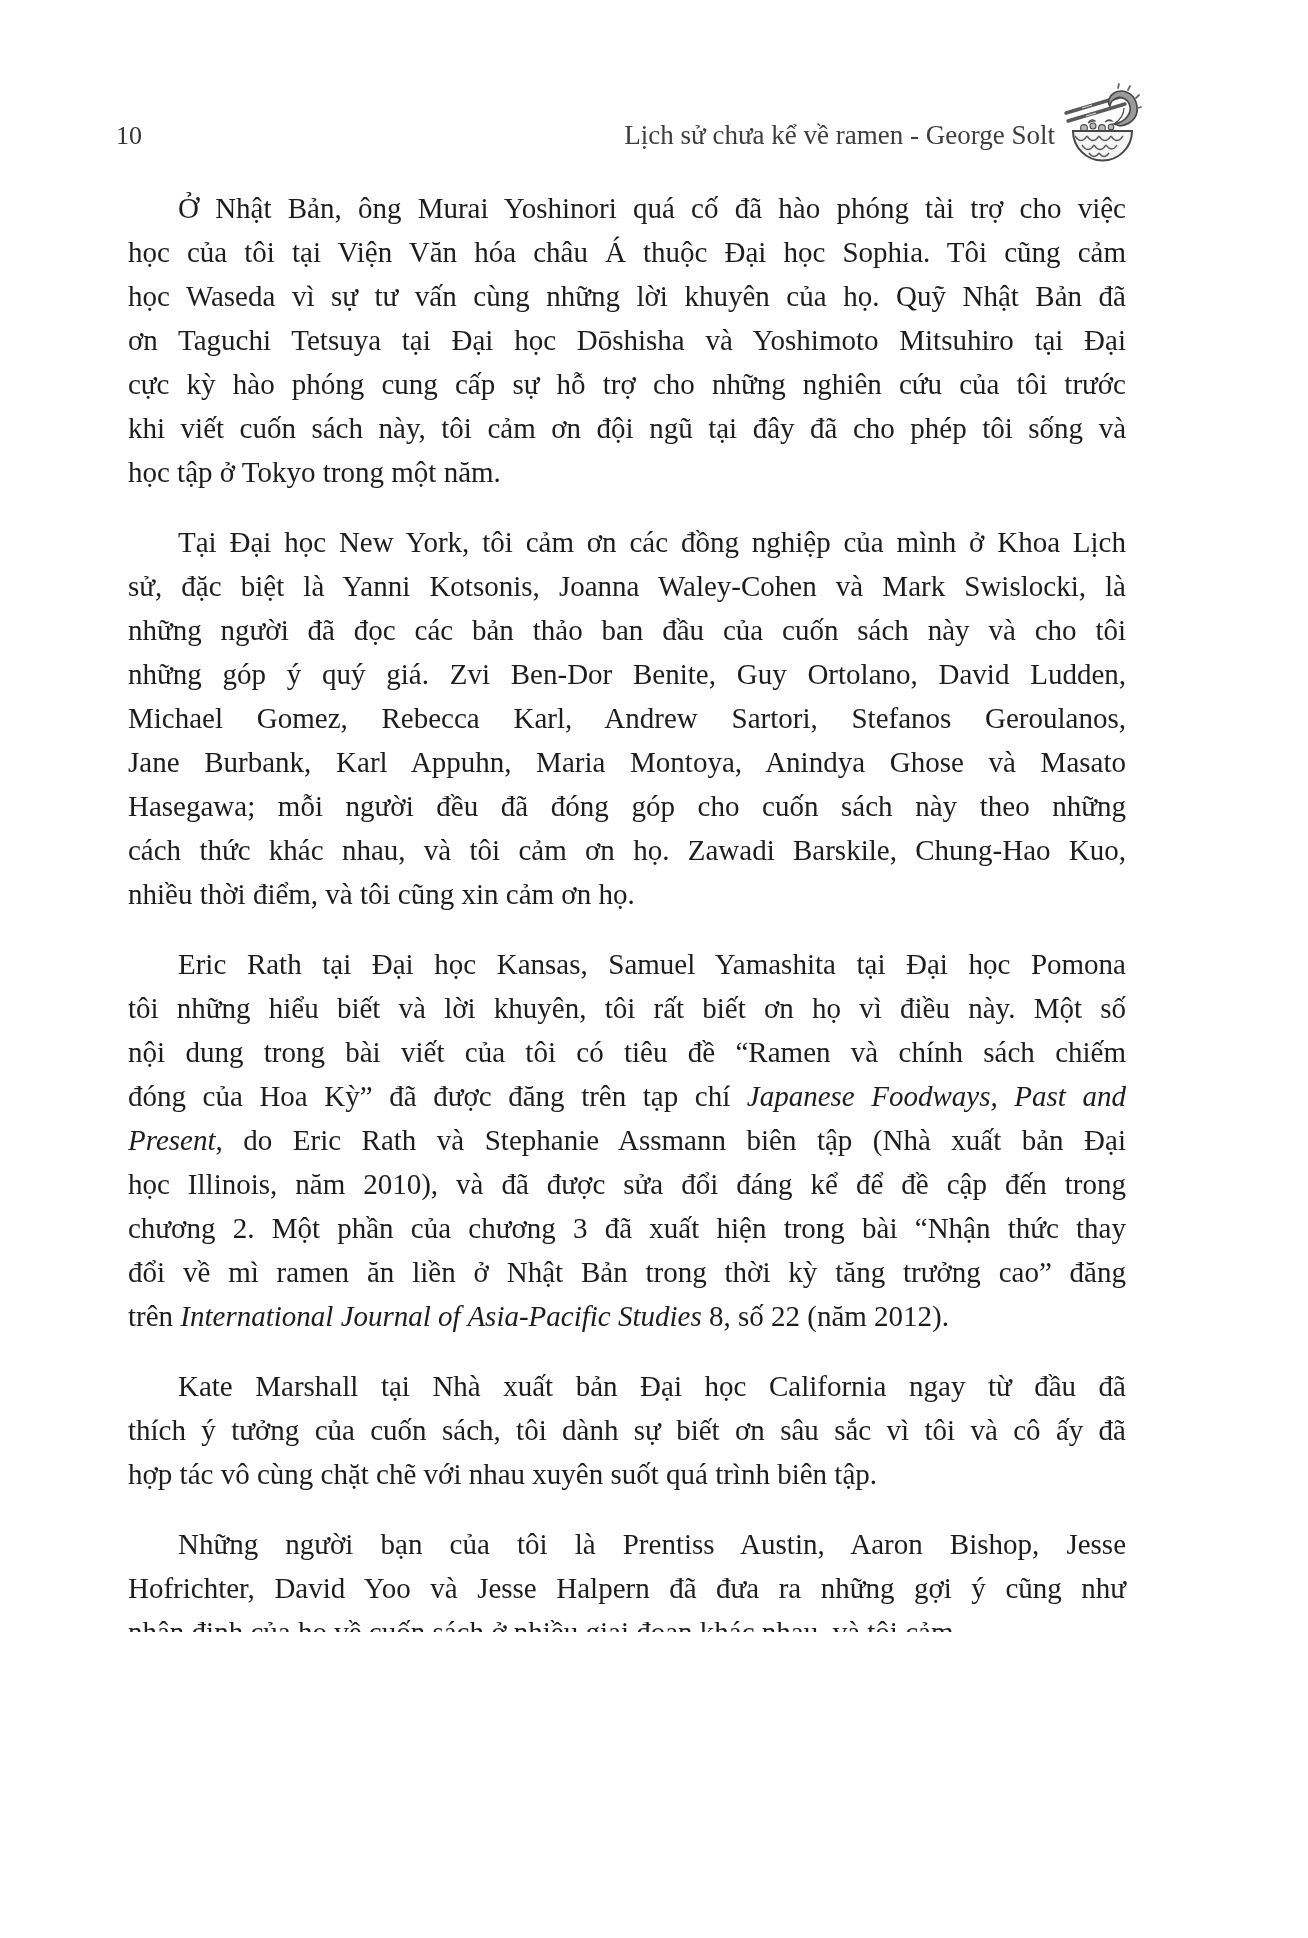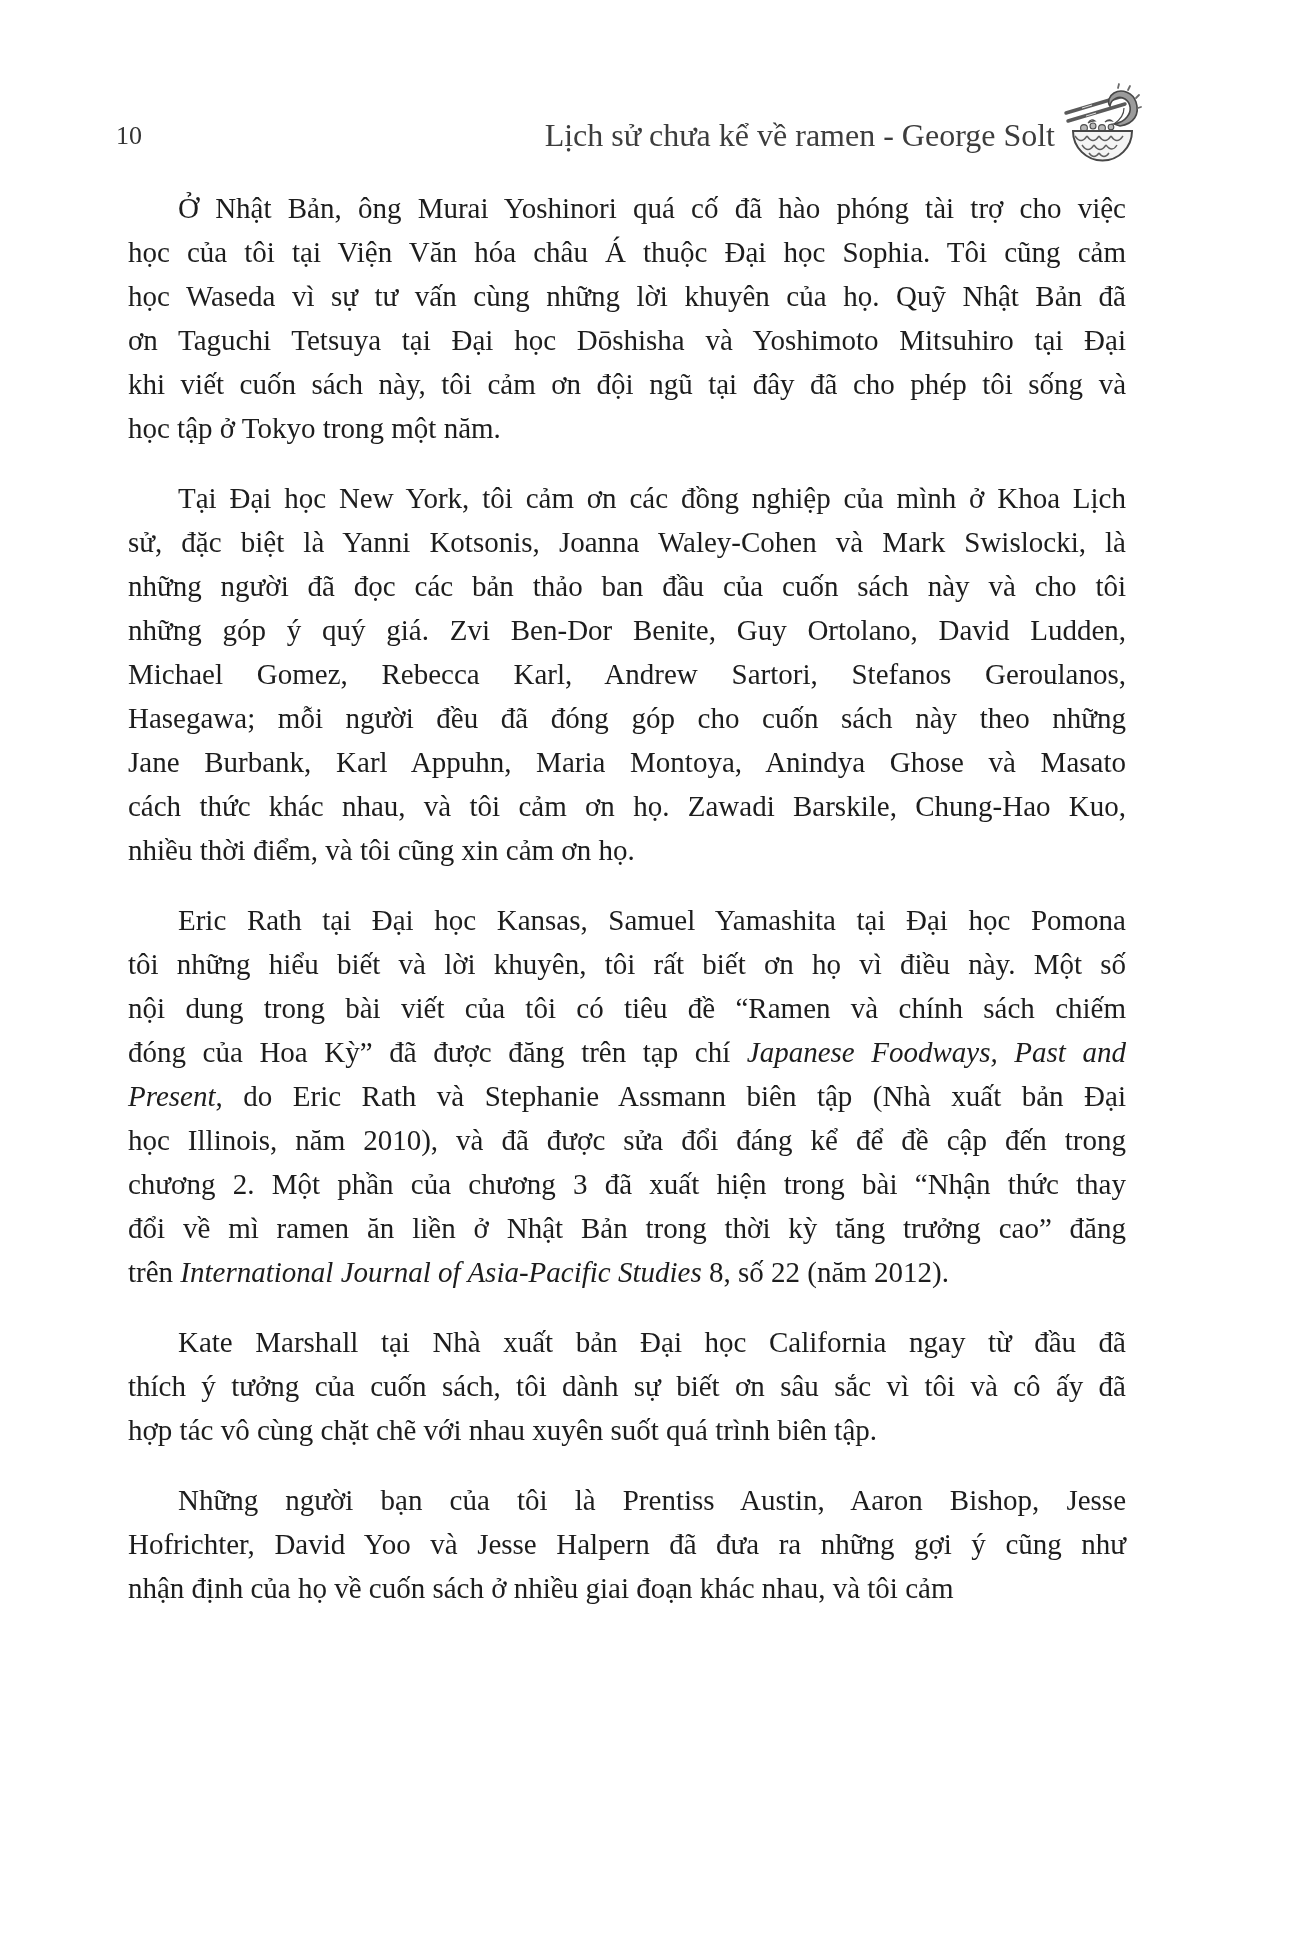--- a/index.html
+++ b/index.html
@@ -14,21 +14,21 @@
   
   .page-number{
     position:absolute;
     left:116px; top:121px;
     font-size:26px; line-height:30px;
     color:#333333;
   }
   .running-title{
     position:absolute;
     right:253px; top:119px;
-    font-size:32px; line-height:32px;
+    font-size:27px; line-height:32px;
     color:#3d3d3d;
     white-space:nowrap;
   }
   .logo{
     position:absolute;
     left:1062px; top:80px;
     width:80px; height:90px;
   }
   
   .text-block{
@@ -101,31 +101,32 @@
       <path d="M37,73 q5,7 10,0"></path>
     </g>
   </svg>
 
   <div class="text-block" id="text-block">
       <div class="paragraph">
         <div class="line firstline"><span>Ở Nhật Bản, ông Murai Yoshinori quá cố đã hào phóng tài trợ cho việc</span></div>
         <div class="line"><span>học của tôi tại Viện Văn hóa châu Á thuộc Đại học Sophia. Tôi cũng cảm</span></div>
         <div class="line"><span>học Waseda vì sự tư vấn cùng những lời khuyên của họ. Quỹ Nhật Bản đã</span></div>
         <div class="line"><span>ơn Taguchi Tetsuya tại Đại học Dōshisha và Yoshimoto Mitsuhiro tại Đại</span></div>
+        <div class="line"><span>cực kỳ hào phóng cung cấp sự hỗ trợ cho những nghiên cứu của tôi trước</span></div>
         <div class="line"><span>khi viết cuốn sách này, tôi cảm ơn đội ngũ tại đây đã cho phép tôi sống và</span></div>
         <div class="line lastline"><span>học tập ở Tokyo trong một năm.</span></div>
       </div>
       <div class="paragraph">
         <div class="line firstline"><span>Tại Đại học New York, tôi cảm ơn các đồng nghiệp của mình ở Khoa Lịch</span></div>
         <div class="line"><span>sử, đặc biệt là Yanni Kotsonis, Joanna Waley-Cohen và Mark Swislocki, là</span></div>
         <div class="line"><span>những người đã đọc các bản thảo ban đầu của cuốn sách này và cho tôi</span></div>
         <div class="line"><span>những góp ý quý giá. Zvi Ben-Dor Benite, Guy Ortolano, David Ludden,</span></div>
         <div class="line"><span>Michael Gomez, Rebecca Karl, Andrew Sartori, Stefanos Geroulanos,</span></div>
+        <div class="line"><span>Jane Burbank, Karl Appuhn, Maria Montoya, Anindya Ghose và Masato</span></div>
         <div class="line"><span>Hasegawa; mỗi người đều đã đóng góp cho cuốn sách này theo những</span></div>
-        <div class="line"><span>Jane Burbank, Karl Appuhn, Maria Montoya, Anindya Ghose và Masato</span></div>
         <div class="line"><span>cách thức khác nhau, và tôi cảm ơn họ. Zawadi Barskile, Chung-Hao Kuo,</span></div>
         <div class="line lastline"><span>nhiều thời điểm, và tôi cũng xin cảm ơn họ.</span></div>
       </div>
       <div class="paragraph">
         <div class="line firstline"><span>Eric Rath tại Đại học Kansas, Samuel Yamashita tại Đại học Pomona</span></div>
         <div class="line"><span>tôi những hiểu biết và lời khuyên, tôi rất biết ơn họ vì điều này. Một số</span></div>
         <div class="line"><span>nội dung trong bài viết của tôi có tiêu đề “Ramen và chính sách chiếm</span></div>
         <div class="line"><span>đóng của Hoa Kỳ” đã được đăng trên tạp chí </span><em>Japanese Foodways, Past and</em></div>
         <div class="line"><em>Present</em><span>, do Eric Rath và Stephanie Assmann biên tập (Nhà xuất bản Đại</span></div>
         <div class="line"><span>học Illinois, năm 2010), và đã được sửa đổi đáng kể để đề cập đến trong</span></div>

